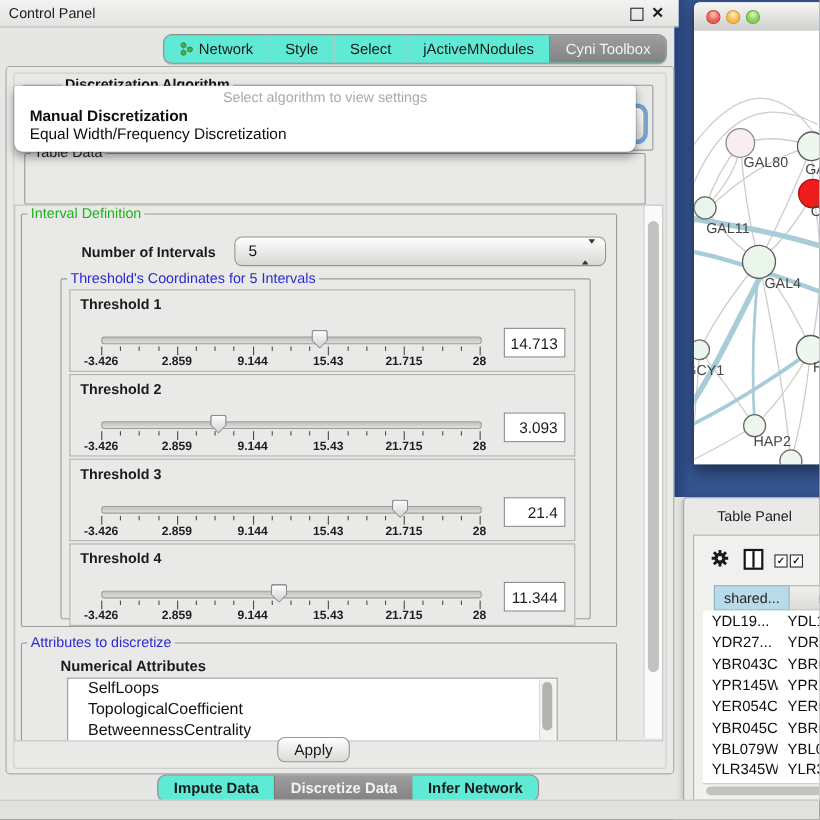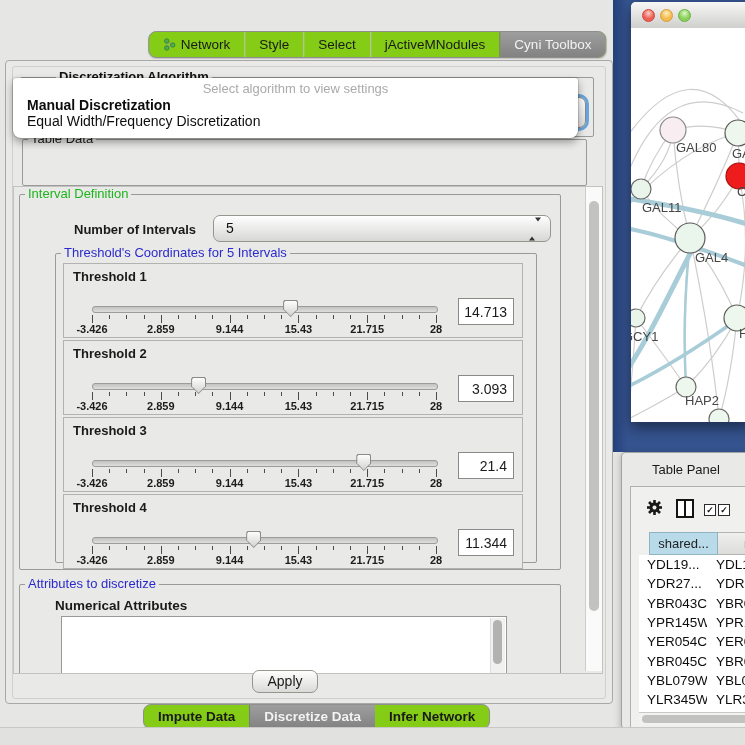--- a/index.html
+++ b/index.html
@@ -8,21 +8,21 @@
   .abs{position:absolute;}
 
   
   .titlebar{left:0;top:0;width:617px;height:24px;background:linear-gradient(#f3f3f1,#e3e3e1);
     border-bottom:1px solid #bcbcba;}
   .titlebar .title{position:absolute;left:8px;top:0;line-height:24px;font-size:13px;color:#1c1c1c;}
   .float-btn{position:absolute;left:573px;top:7px;width:10px;height:10px;border:1.6px solid #2a2a2a;background:transparent;}
   .close-btn{position:absolute;left:592px;top:3px;font-size:14px;font-weight:bold;color:#1a1a1a;}
 
   
-  .tabgroup{position:absolute;display:inline-flex;background:#84cc16;border:1px solid #8f8f8d;
+  .tabgroup{position:absolute;display:inline-flex;background:#5eead4;border:1px solid #8f8f8d;
     border-radius:8px;overflow:hidden;height:25px;box-shadow:0 1px 1px rgba(0,0,0,.15);}
   .tabgroup .tab{display:flex;align-items:center;gap:5px;padding:0 14px;line-height:25px;
     font-size:13.5px;color:#1a1a1a;white-space:nowrap;cursor:default;}
   .tabgroup .tab + .tab{border-left:1px solid #c4c4c2;}
   .tabgroup .tab.selected{background:linear-gradient(#9e9e9e,#828282);color:#f2f2f2;border-left:1px solid #7a7a78;}
   .tabgroup .tab.selected + .tab{border-left:none;}
   #top-tabs{top:31px;left:50%;transform:translateX(-49%);}
   #bottom-tabs{top:704px;left:143px;height:23px;}
   #bottom-tabs .tab{line-height:23px;font-weight:bold;}
 
@@ -257,20 +257,25 @@
             <span class="c1">YIL052C</span>
             <span class="c2">YIL0</span>
           </div>
         </div>
       <div class="tp-hscroll">
         <div class="thumb"></div>
       </div>
     </div>
   </div>
 
+  <div class="abs titlebar">
+    <span class="title">Control Panel</span>
+    <span class="float-btn"></span>
+    <span class="close-btn">✕</span>
+  </div>
 
   <div class="tabgroup" id="top-tabs">
       <div class="tab">
         <svg width="13" height="13" viewBox="0 0 13 13">
           <line x1="3.5" y1="3" x2="9.5" y2="7" stroke="#9a9a98" stroke-width="1.2"></line>
           <line x1="3.5" y1="10" x2="9.5" y2="7" stroke="#9a9a98" stroke-width="1.2"></line>
           <line x1="3.5" y1="3" x2="3.5" y2="10" stroke="#9a9a98" stroke-width="1.2"></line>
           <circle cx="3.5" cy="3" r="2.2" fill="#4caf50" stroke="#2e7d32" stroke-width="0.8"></circle>
           <circle cx="3.5" cy="10" r="2.2" fill="#4caf50" stroke="#2e7d32" stroke-width="0.8"></circle>
           <circle cx="9.5" cy="7" r="2.2" fill="#4caf50" stroke="#2e7d32" stroke-width="0.8"></circle>
@@ -472,20 +477,25 @@
             <span style="left: 100%;">28</span>
           </div>
           <div class="vbox">11.344</div>
         </div>
       </div>
 
     <div class="groupbox" style="left:5px;top:397px;width:540px;height:140px;"></div>
     <div class="grouptitle gt-blue" style="left:11px;top:390px;">Attributes to discretize</div>
     <div class="abs" style="left:41px;top:411px;font-weight:bold;font-size:13.5px;">Numerical Attributes</div>
     <div class="attr-list">
+      <div id="attr-items">
+          <div class="item">SelfLoops</div>
+          <div class="item">TopologicalCoefficient</div>
+          <div class="item">BetweennessCentrality</div>
+        </div>
       <div class="attr-scroll">
         <div class="thumb"></div>
       </div>
     </div>
 
     <div class="vscroll">
       <div class="thumb"></div>
     </div>
   </div>
 

